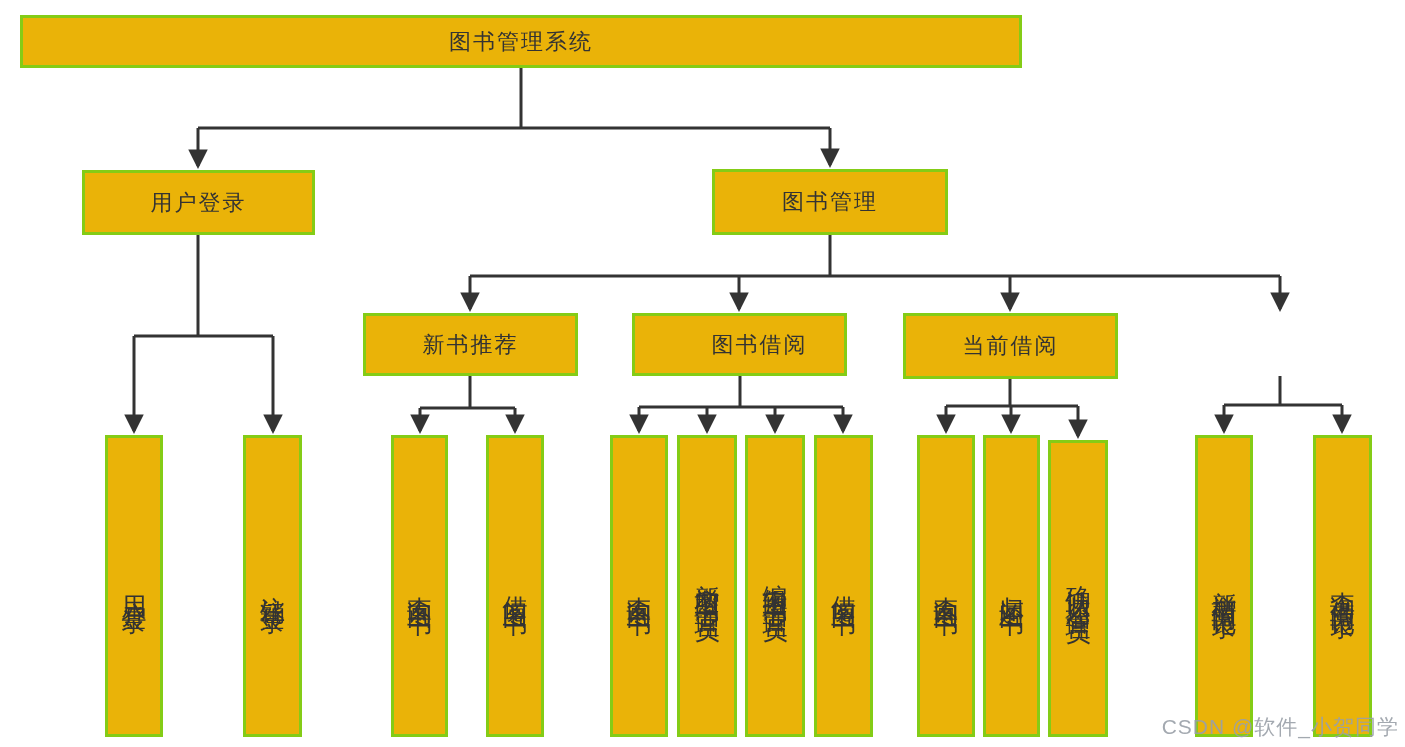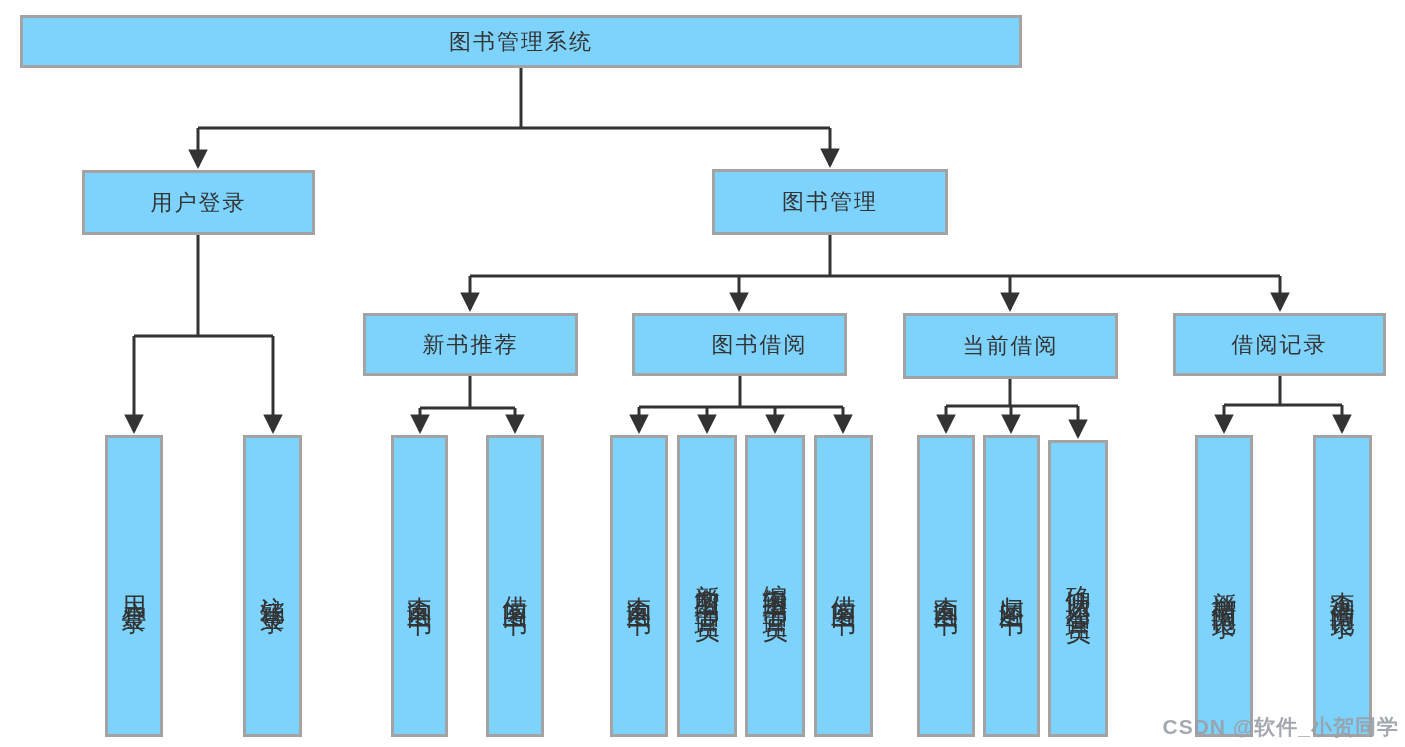--- a/index.html
+++ b/index.html
@@ -25,22 +25,22 @@
     stroke: #333333;
     stroke-width: 3;
     fill: none;
   }
   #connectors path.arrow {
     marker-end: url(#arrowhead);
   }
   .node {
     position: absolute;
     box-sizing: border-box;
-    border: 3px solid #a3a3a3;
-    background: #7dd3fc;
+    border: 3px solid #84cc16;
+    background: #eab308;
     display: flex;
     align-items: center;
     justify-content: center;
     color: #333333;
     z-index: 2;
   }
   .node.h {
     font-size: 22px;
     letter-spacing: 2px;
   }
@@ -78,21 +78,20 @@
   #watermark {
     position: absolute;
     right: 6px;
     bottom: 6px;
     font-size: 21px;
     letter-spacing: 1px;
     color: #9aa0a8;
     opacity: 0.9;
     z-index: 5;
     white-space: nowrap;
-    font-weight: bold;
   }
 </style>
 </head>
 <body>
 
 <div id="canvas">
 
   <svg id="connectors" viewBox="0 0 1405 747" xmlns="http://www.w3.org/2000/svg">
     <defs>
       <marker id="arrowhead" viewBox="0 0 10 10" refX="8.5" refY="5" markerWidth="8.5" markerHeight="6.5" orient="auto-start-reverse">
@@ -168,23 +167,20 @@
 
   <div class="node h" id="n-mgmt">
     <span>图书管理</span>
   </div>
   <div class="node h" id="n-borrow">
     <span>图书借阅</span>
   </div>
   <div class="node h" id="n-curr">
     <span>当前借阅</span>
   </div>
-  <div class="node h" id="n-record">
-    <span>借阅记录</span>
-  </div>
 
   <div class="node v" id="l-userlogin">
     <span>用户登录</span>
   </div>
   <div class="node v" id="l-logout">
     <span>注销登录</span>
   </div>
 
   <div class="node v" id="l-query1">
     <span>查询图书</span>

